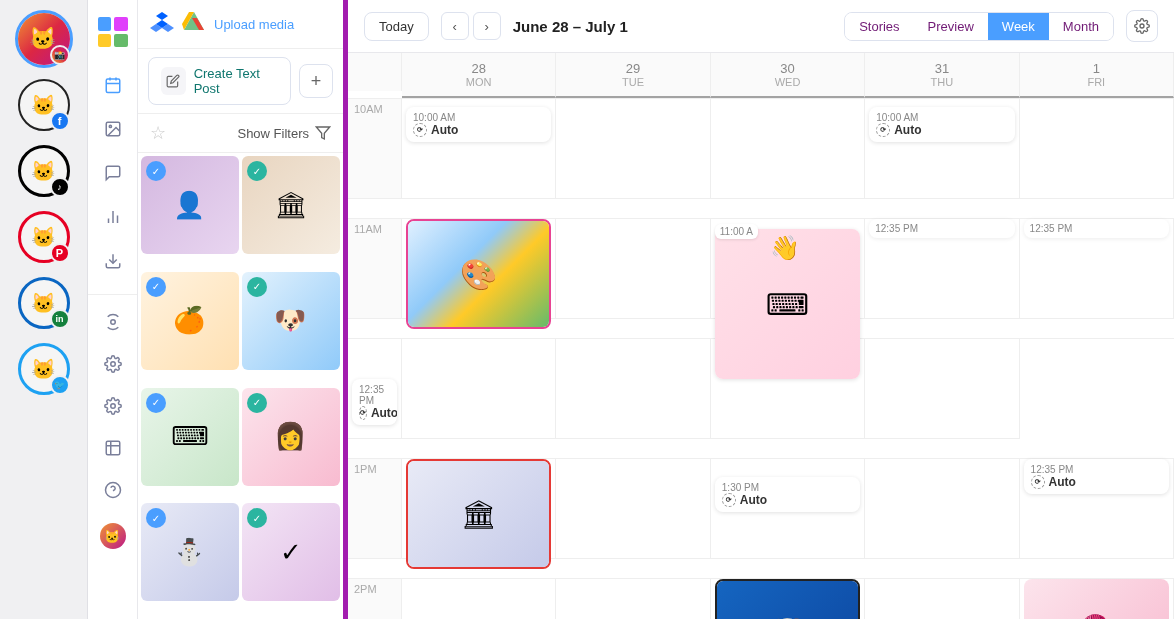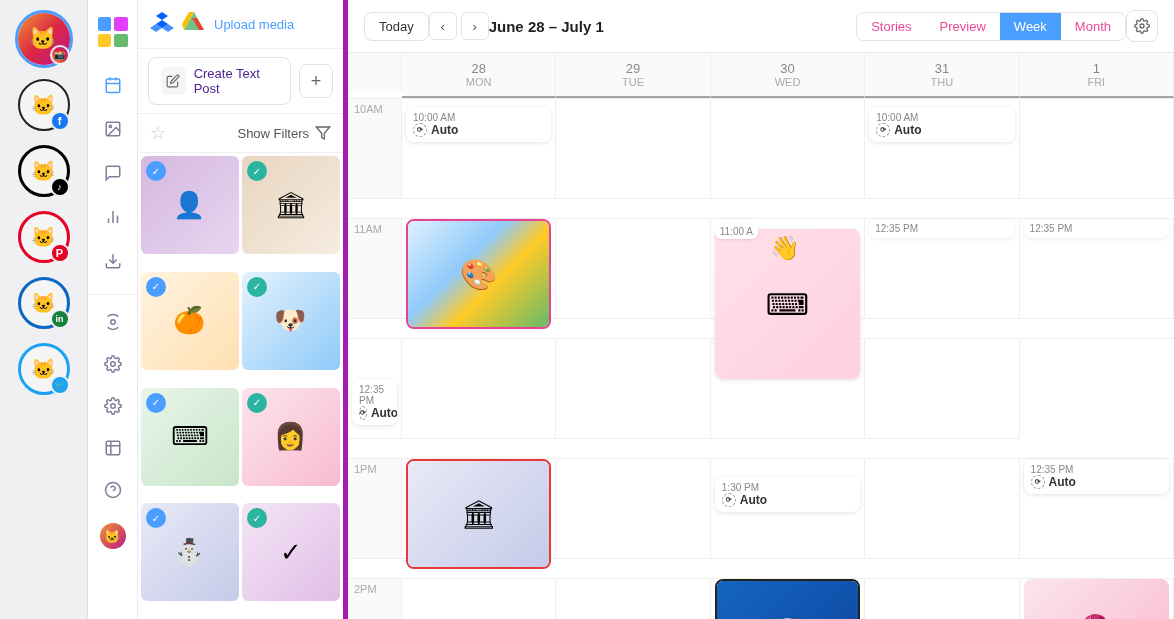--- a/index.html
+++ b/index.html
@@ -109,21 +109,21 @@
       flex: 1;
       background: #fff;
       border: 1.5px solid #dde2ee;
       border-radius: 8px;
       padding: 8px 12px;
       display: flex;
       align-items: center;
       gap: 8px;
       cursor: pointer;
       font-size: 13px;
-      color: #4c1d95;
+      color: #0f766e;
     }
     .create-text-btn .btn-icon {
       width: 28px;
       height: 28px;
       background: #f5f5f8;
       border-radius: 6px;
       display: flex;
       align-items: center;
       justify-content: center;
       color: #666;
@@ -202,21 +202,21 @@
       flex: 1;
       display: flex;
       flex-direction: column;
       background: #fff;
     }
     .calendar-header {
       display: flex;
       align-items: center;
       padding: 10px 16px;
       border-bottom: 1px solid #e8e8ec;
-      gap: 0;
+      gap: 12px;
     }
     .today-btn {
       padding: 6px 14px;
       border: 1.5px solid #dde2ee;
       border-radius: 8px;
       background: #fff;
       font-size: 13px;
       cursor: pointer;
       color: #333;
       font-weight: 500;
@@ -247,21 +247,21 @@
     .view-tabs {
       display: flex;
       border: 1.5px solid #dde2ee;
       border-radius: 8px;
       overflow: hidden;
     }
     .view-tab {
       padding: 6px 14px;
       font-size: 13px;
       cursor: pointer;
-      color: #ec4899;
+      color: #701a75;
       background: #fff;
       border: none;
     }
     .view-tab.active {
       background: #4a9eff;
       color: #fff;
     }
     .settings-btn {
       width: 32px;
       height: 32px;

